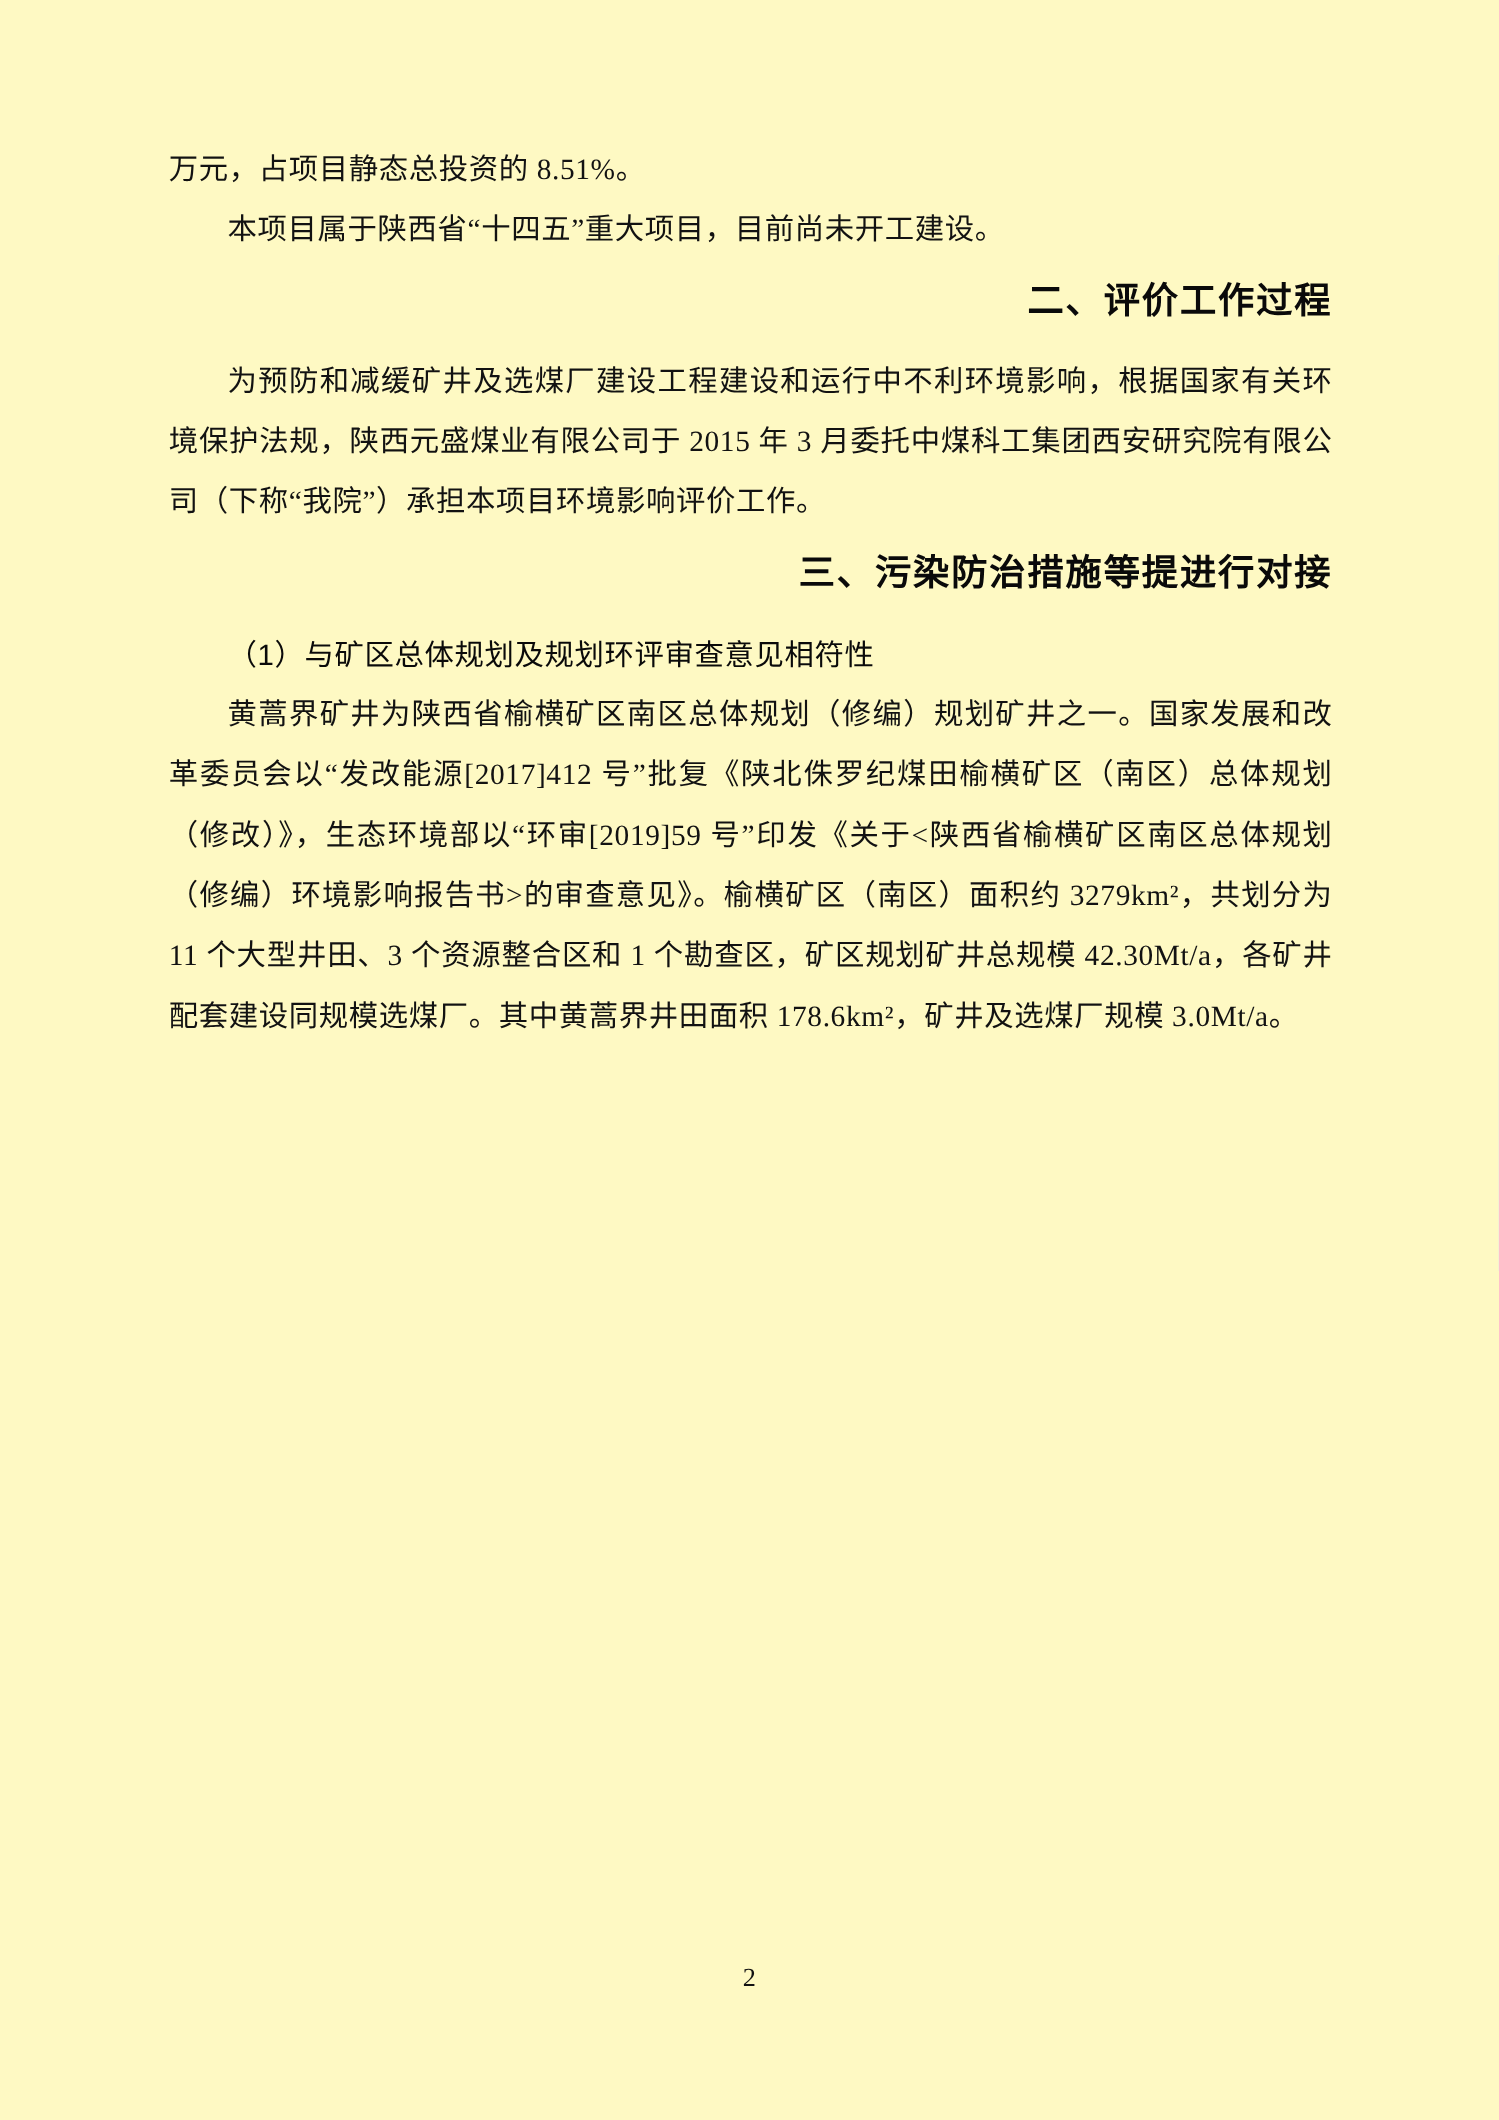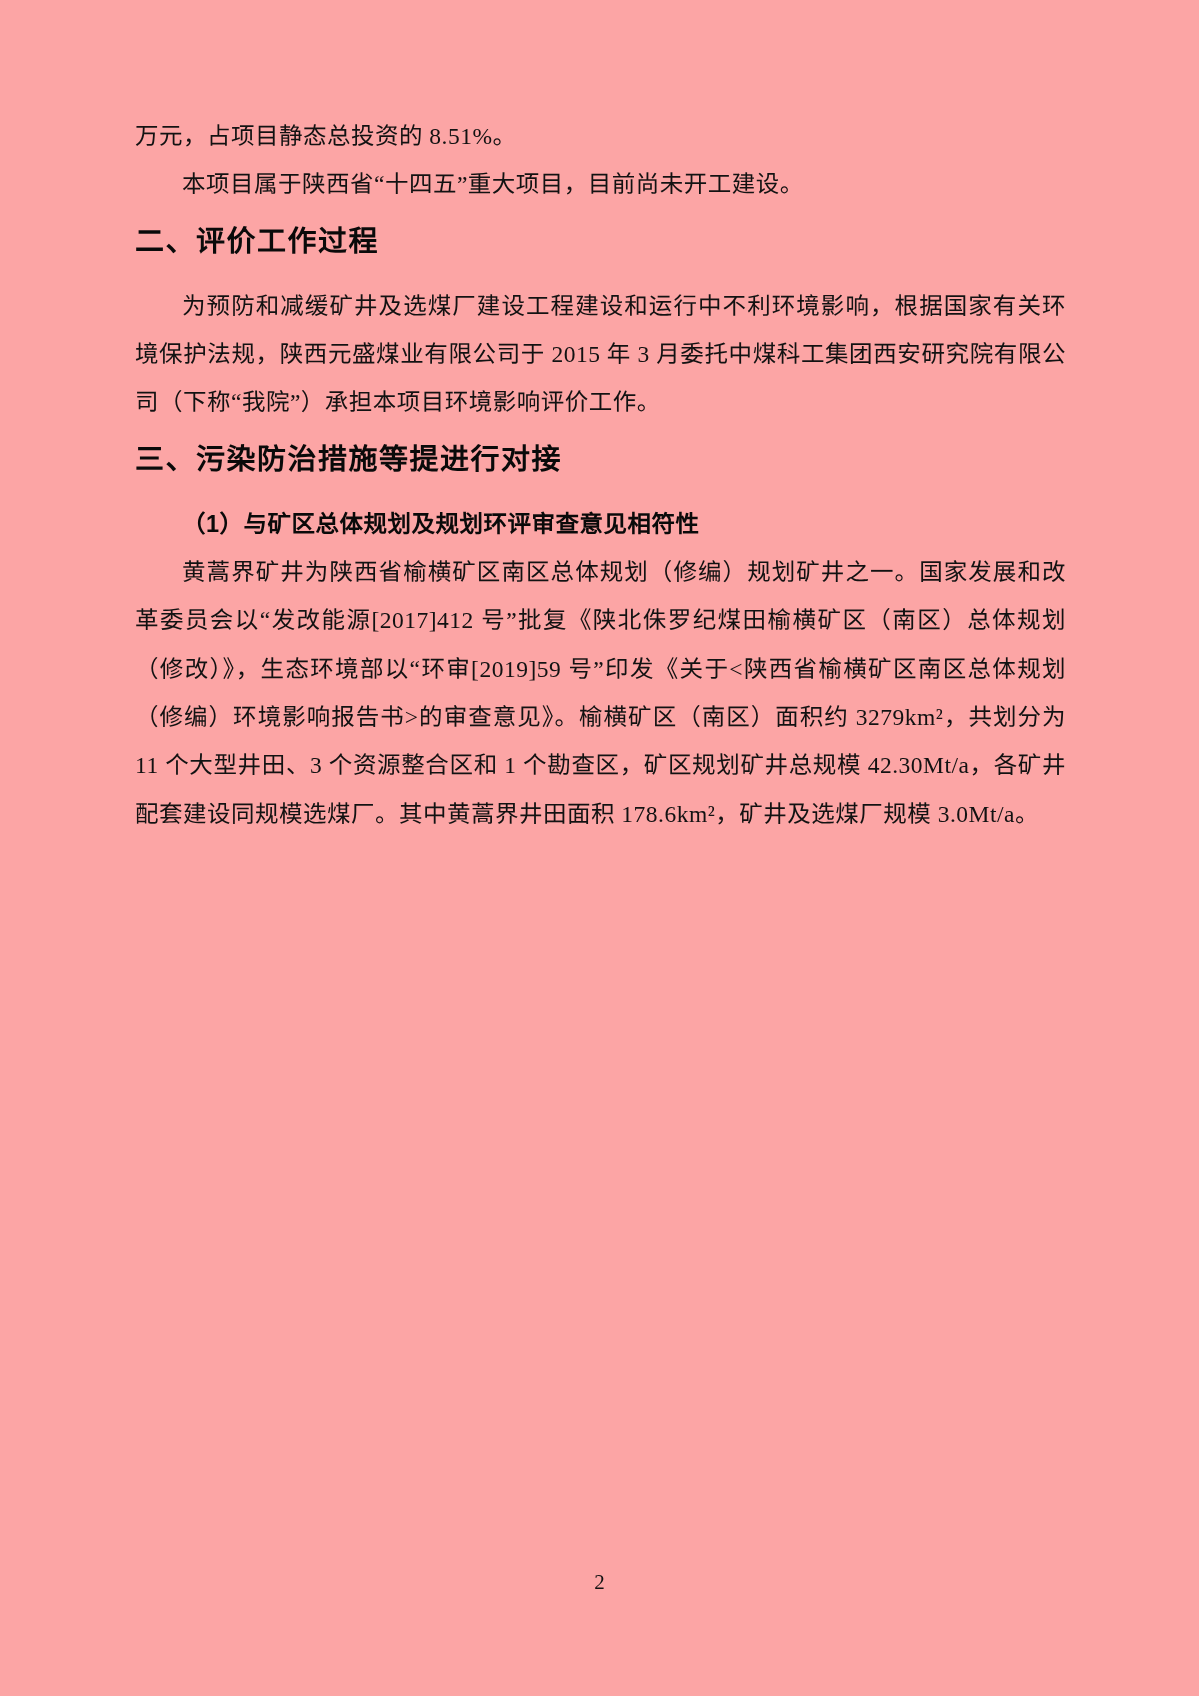--- a/index.html
+++ b/index.html
@@ -5,21 +5,21 @@
   html, body {
     margin: 0;
     padding: 0;
     background: #e8e8e8;
   }
   .sheet {
     position: relative;
     width: 1199px;
     height: 1696px;
     margin: 0 auto;
-    background: #fca5a5;
+    background: #fef9c3;
     box-sizing: border-box;
     padding: 112px 133px 0 135px;
     color: #121212;
     font-family: "Liberation Serif", "DejaVu Serif", serif;
     overflow: hidden;
   }
   .doc { display: block; }
   .body {
     font-size: 23.5px;
     line-height: 48.3px;
@@ -29,25 +29,26 @@
   }
   .ind { text-indent: 2em; }
   .h1 {
     font-family: "Liberation Sans", "DejaVu Sans", sans-serif;
     font-size: 29px;
     font-weight: bold;
     line-height: 1.35;
     margin: 13px 0 21px 0;
     letter-spacing: 1.5px;
     color: #0a0a0a;
+    text-align: right;
   }
   .h2 {
     font-family: "Liberation Sans", "DejaVu Sans", sans-serif;
     font-size: 23.5px;
-    font-weight: bold;
+    font-weight: normal;
     line-height: 48.3px;
     margin: 0;
     text-indent: 2em;
     letter-spacing: 0.5px;
     color: #0a0a0a;
   }
   .pagenum {
     position: absolute;
     left: 0;
     right: 0;

